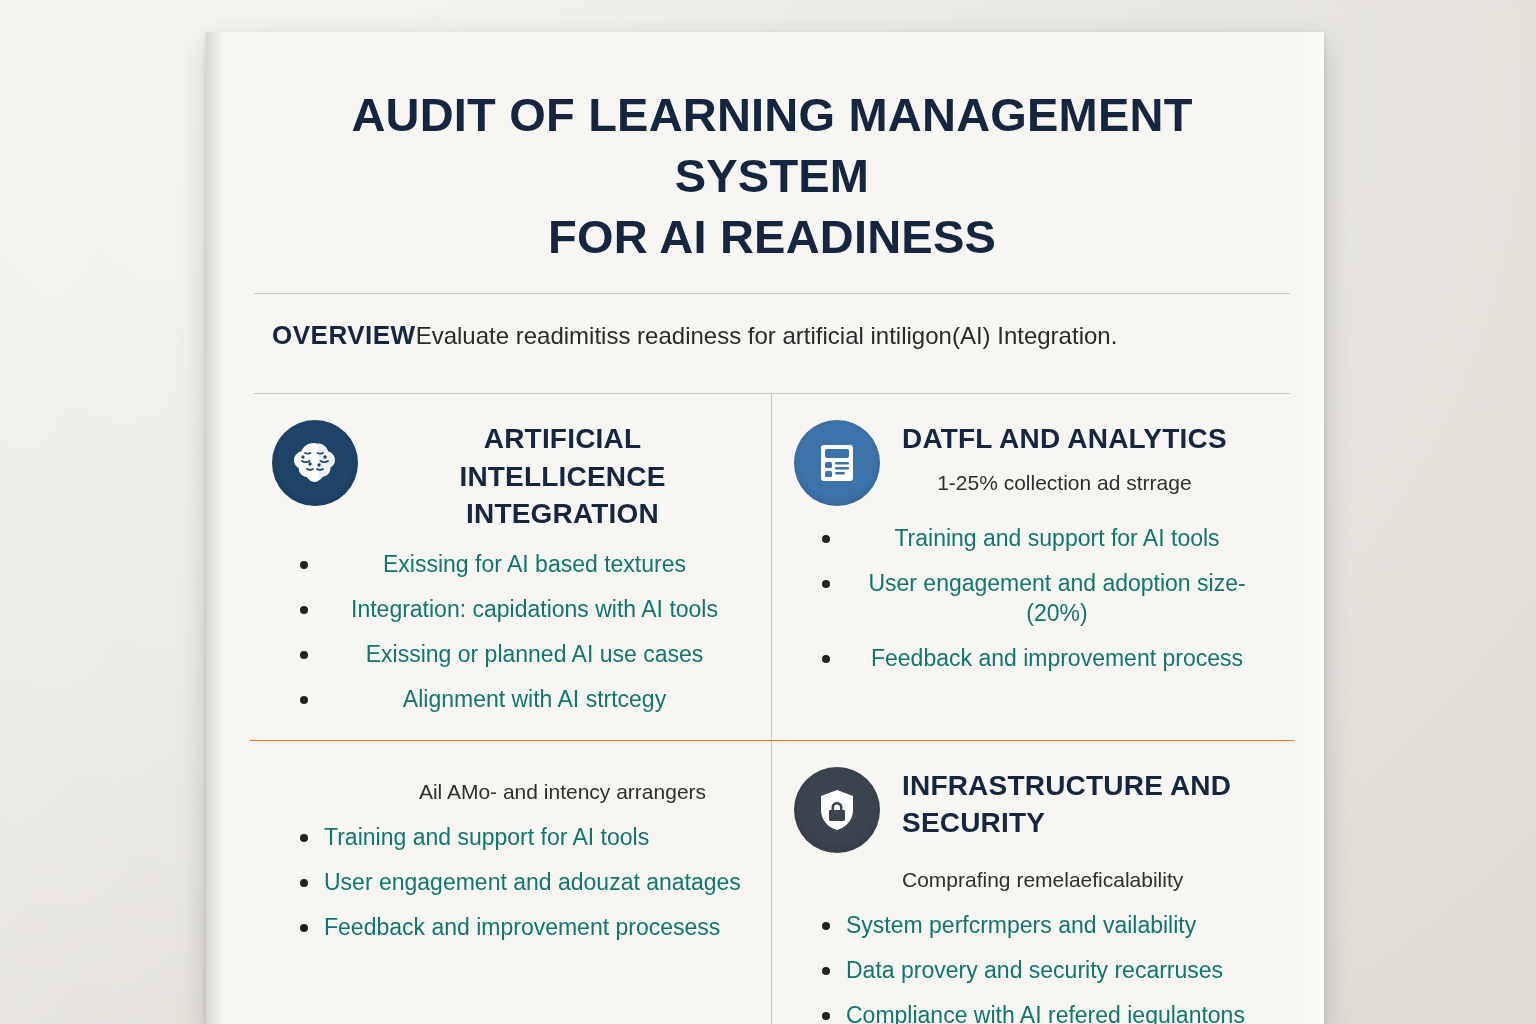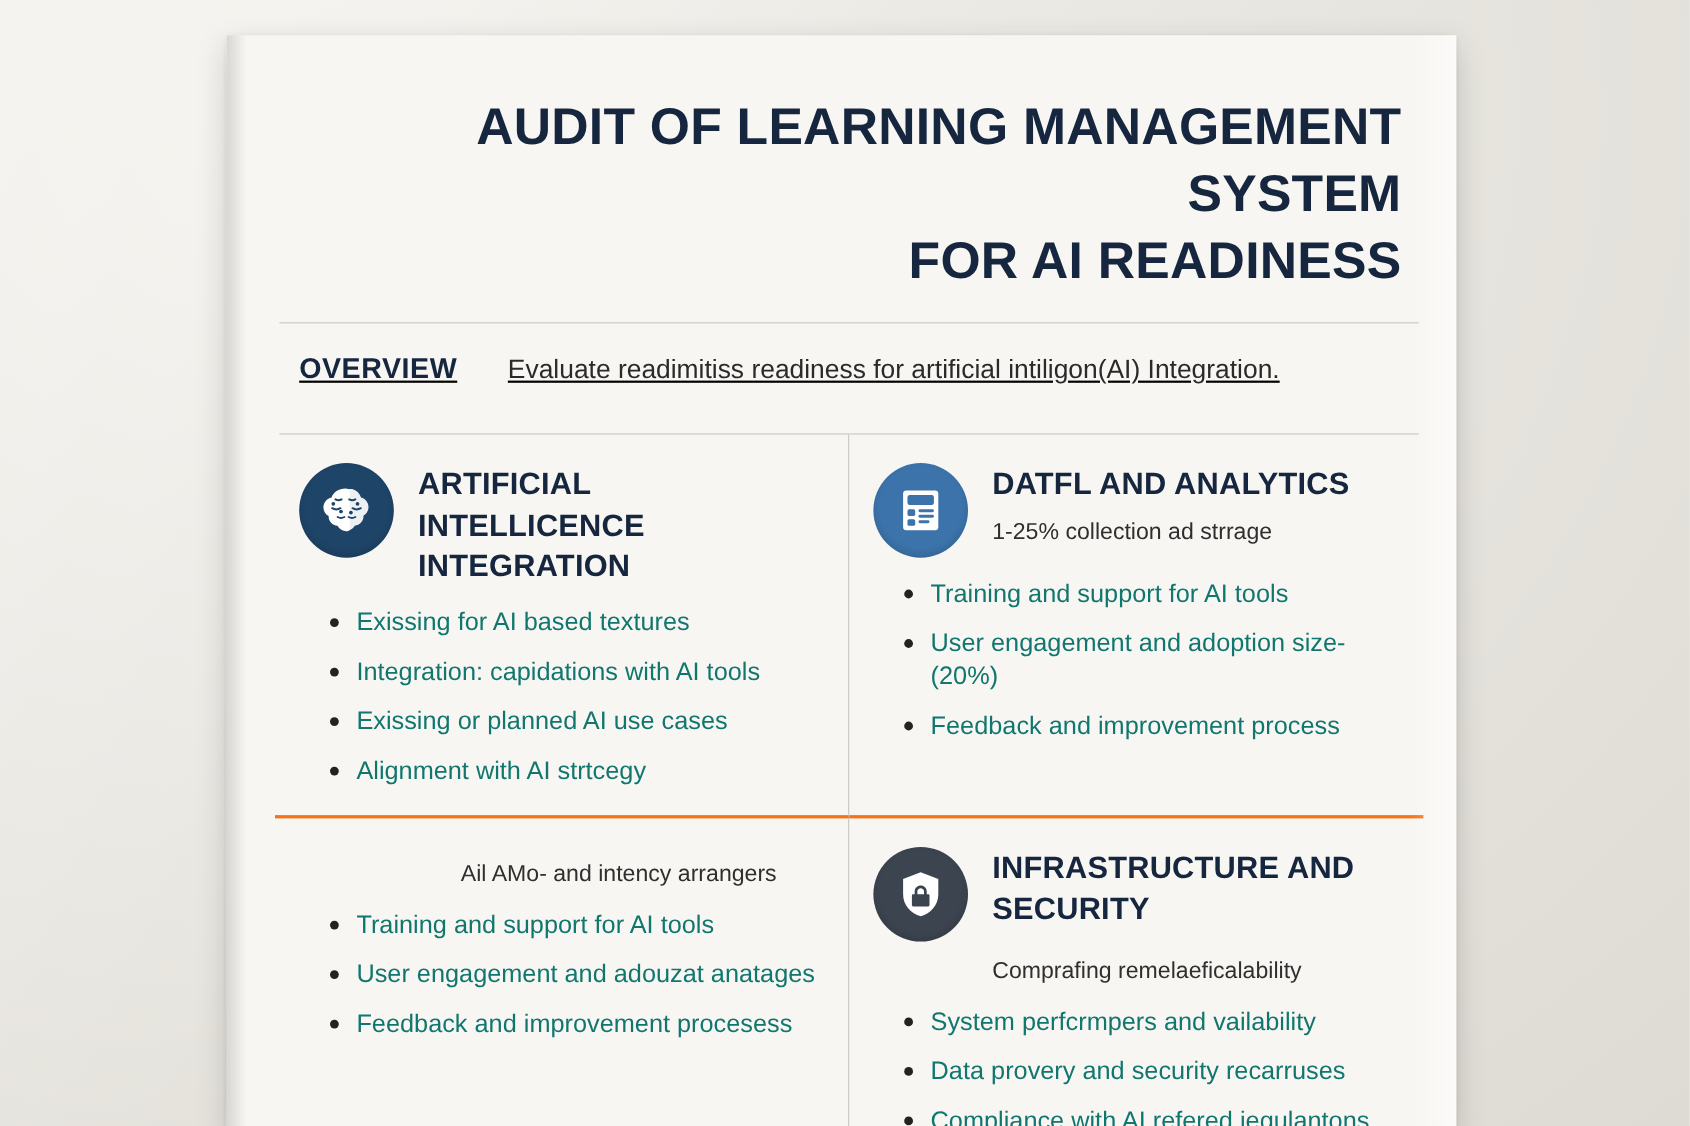--- a/index.html
+++ b/index.html
@@ -64,37 +64,35 @@
     top: 30px;
     bottom: 0;
   }
 
   .title {
     color: #16263f;
     font-size: 47px;
     line-height: 1.30;
     font-weight: bold;
     letter-spacing: 0.2px;
-    text-align: right;
+    text-align: center;
     padding: 22px 20px 8px 20px;
   }
   .title-line { display: block; }
 
   .rule {
     height: 1px;
     background: #c9c6bf;
     margin: 18px 4px 0 4px;
   }
 
   .overview-row {
     display: flex;
     align-items: baseline;
     padding: 26px 6px 24px 22px;
-    gap: 46px;
-    text-decoration: underline;
   }
   .overview-label {
     color: #16263f;
     font-weight: bold;
     font-size: 26px;
     letter-spacing: 0.5px;
     white-space: nowrap;
   }
   .overview-text {
     color: #2a2a2a;
@@ -106,21 +104,21 @@
     display: grid;
     grid-template-columns: 1fr 1fr;
     grid-template-rows: auto auto;
     column-gap: 0;
   }
   .cell {
     padding: 24px 26px 10px 22px;
     position: relative;
   }
   .cell.left { border-right: 1px solid #c9c6bf; }
-  .cell.row1 { border-bottom: 3px solid #f97316; }
+  .cell.row1 { border-bottom: 1px solid #f97316; text-align: center; }
 
   .cell-head {
     display: flex;
     align-items: flex-start;
     gap: 22px;
   }
   .badge {
     width: 86px;
     height: 86px;
     min-width: 86px;

